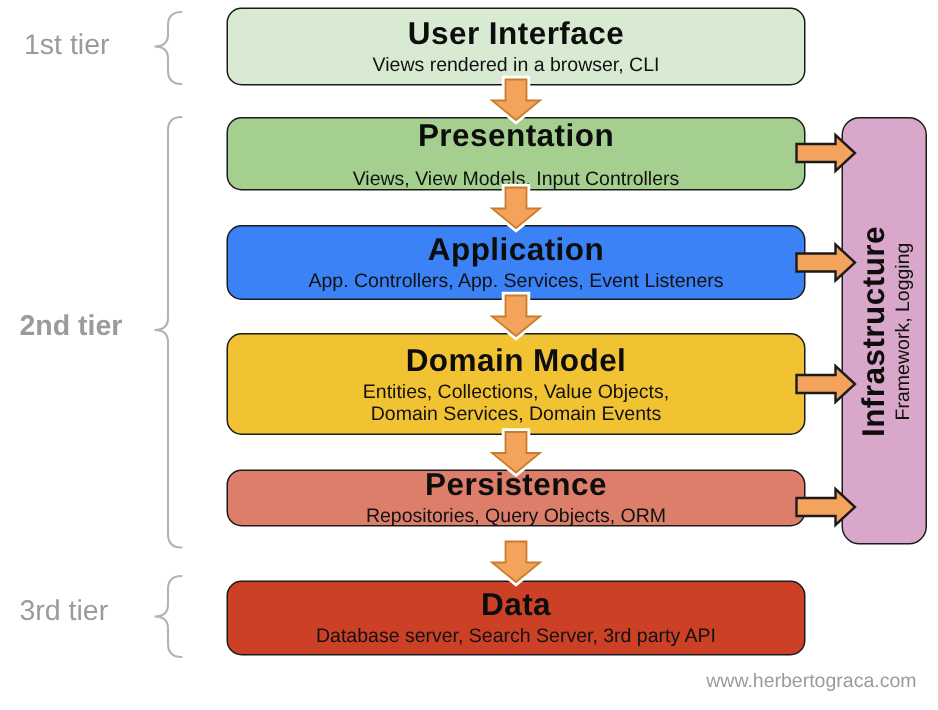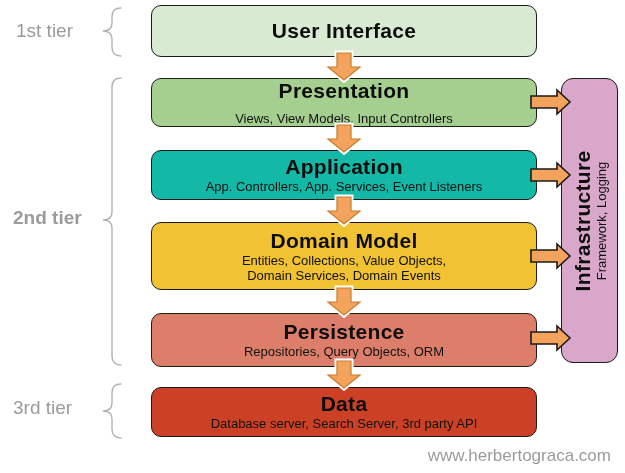--- a/index.html
+++ b/index.html
@@ -57,21 +57,21 @@
   .layer-sub {
     font-size: 13px;
     color: #111111;
     line-height: 15.5px;
     white-space: nowrap;
   }
   #layer-user-interface { top: 5px;   height: 52px; }
   #layer-presentation   { top: 78px;  height: 49px; }
   #layer-application    { top: 150px; height: 50px; }
   #layer-domain-model   { top: 222px; height: 68px; }
-  #layer-persistence    { top: 313px; height: 54px; }
+  #layer-persistence    { top: 313px; height: 38px; }
   #layer-data           { top: 387px; height: 50px; }
 
   .infra-box {
     position: absolute;
     left: 561px;
     top: 78px;
     width: 57px;
     height: 285px;
     box-sizing: border-box;
     border: 1.6px solid #1b1b1b;
@@ -97,21 +97,21 @@
     font-size: 13px;
     color: #111111;
     line-height: 15px;
     white-space: nowrap;
   }
 
   .watermark {
     position: absolute;
     right: 14px;
     top: 446px;
-    font-size: 17px;
+    font-size: 13px;
     color: #9b9b9b;
     white-space: nowrap;
   }
 
   .v-arrow-fill { stroke: #ffffff; stroke-width: 5; paint-order: stroke fill; }
   .v-arrow-edge { fill: none; stroke: #c97d2b; stroke-width: 1.2; }
   .h-arrow { stroke: #1b1b1b; stroke-width: 1.6; }
   .brace { fill: none; stroke: #b3b3b3; stroke-width: 1.4; stroke-linecap: round; }
 </style>
 </head>
@@ -124,28 +124,29 @@
     <path class="brace" d="M 121,78 Q 112,78 112,87 L 112,212 Q 112,220 103,220 Q 112,220 112,228 L 112,356 Q 112,365 121,365"></path>
     <path class="brace" d="M 121,384 Q 112,384 112,393 L 112,403 Q 112,411 103,411 Q 112,411 112,419 L 112,429 Q 112,438 121,438"></path>
   </svg>
 
   <div class="tier-label" id="tier-label-1">1st tier</div>
   <div class="tier-label" id="tier-label-2">2nd tier</div>
   <div class="tier-label" id="tier-label-3">3rd tier</div>
 
   <div class="layer" id="layer-user-interface" style="background-color: rgb(217, 234, 211);">
     <div class="layer-title">User Interface</div>
+    <div class="layer-sub">Views rendered in a browser, CLI</div>
   </div>
 
   <div class="layer" id="layer-presentation" style="background-color: rgb(165, 207, 143); justify-content: space-between;">
     <div class="layer-title">Presentation</div>
     <div class="layer-sub">Views, View Models, Input Controllers</div>
   </div>
 
-  <div class="layer" id="layer-application" style="background-color: #14b8a6;">
+  <div class="layer" id="layer-application" style="background-color: #3b82f6;">
     <div class="layer-title">Application</div>
     <div class="layer-sub">App. Controllers, App. Services, Event Listeners</div>
   </div>
 
   <div class="layer" id="layer-domain-model" style="background-color: rgb(241, 194, 50);">
     <div class="layer-title">Domain Model</div>
     <div class="layer-sub">Entities, Collections, Value Objects,</div>
     <div class="layer-sub">Domain Services, Domain Events</div>
   </div>
 

